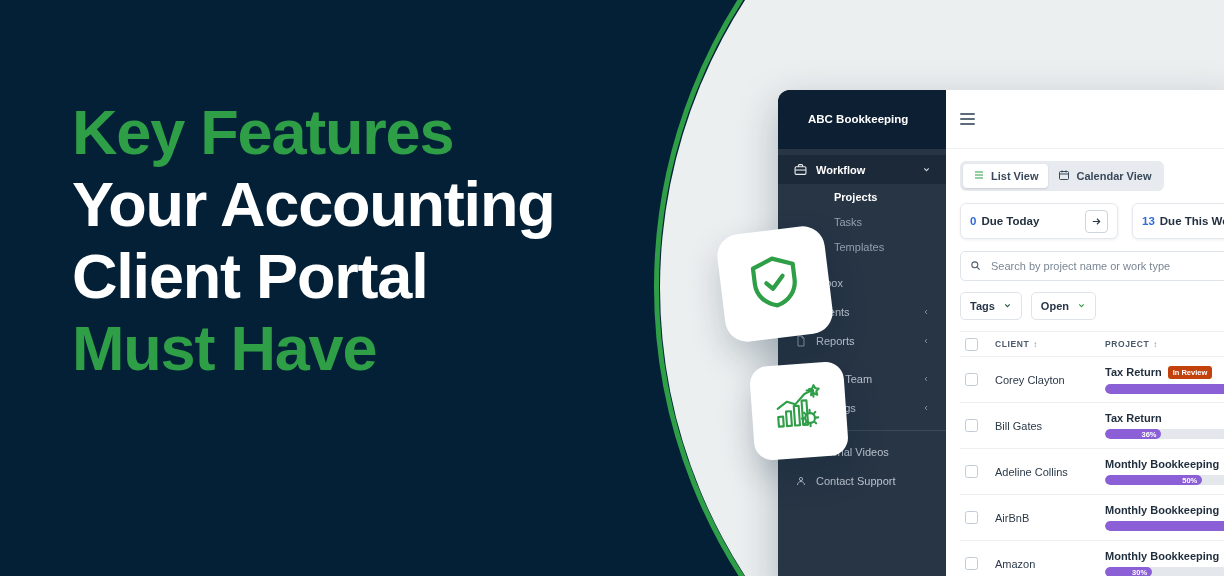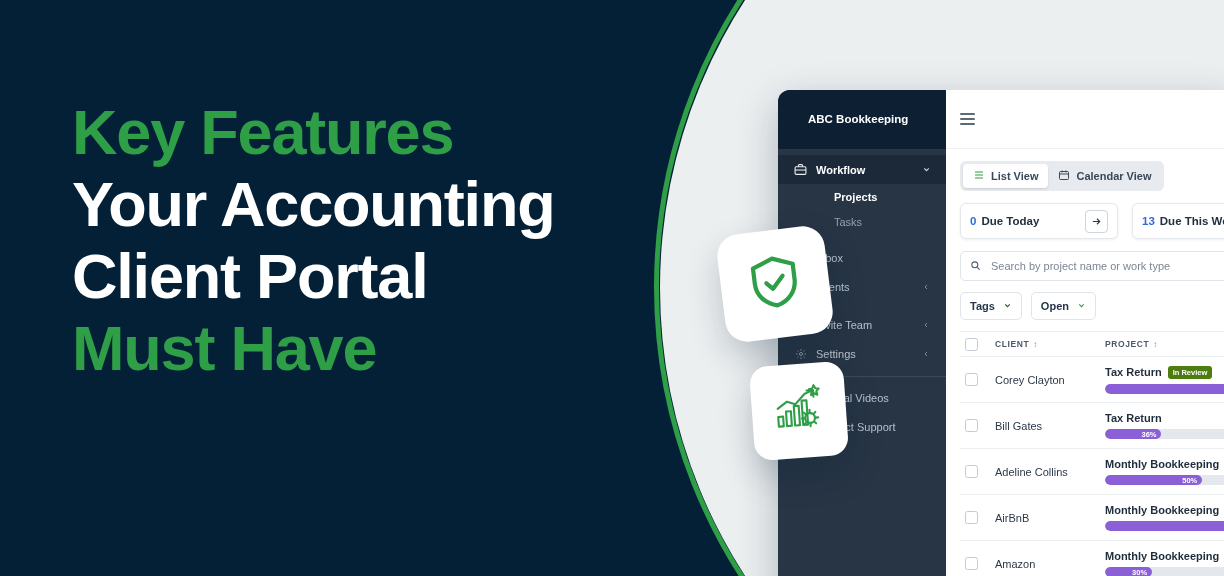--- a/index.html
+++ b/index.html
@@ -372,21 +372,21 @@
     white-space: nowrap;
   }
   .badge {
     font-size: 7.5px;
     font-weight: 700;
     color: #ffffff;
     border-radius: 3px;
     padding: 2px 5px;
     white-space: nowrap;
   }
-  .badge-green { background: #4d7c0f; text-align: center; }
+  .badge-green { background: #c2410c; text-align: center; }
   .bar-track {
     height: 10px;
     background: #e4e8ed;
     border-radius: 5px;
     width: 118%;
     position: relative;
     overflow: hidden;
   }
   .bar-fill {
     position: absolute;
@@ -475,20 +475,23 @@
                 </svg>
             </span>
           </div>
 
           <div class="nav-sub current">
             <span>Projects</span>
           </div>
           <div class="nav-sub">
             <span>Tasks</span>
           </div>
+          <div class="nav-sub">
+            <span>Templates</span>
+          </div>
 
           <div class="nav-gap"></div>
 
           <div class="nav-row">
             <span class="nav-ico">
               <svg width="12" height="12" viewBox="0 0 24 24" fill="none" stroke="#93a0ae" stroke-width="2">
                   <path d="M22 12h-6l-2 3h-4l-2-3H2"></path>
                   <path d="M5 5h14l3 7v7H2v-7z"></path>
                 </svg>
             </span>
@@ -504,20 +507,34 @@
                 </svg>
             </span>
             <span class="nav-label">Clients</span>
             <span class="nav-chev">
               <svg width="8" height="8" viewBox="0 0 24 24" fill="none" stroke="#93a0ae" stroke-width="3">
                   <path d="M15 6l-6 6 6 6"></path>
                 </svg>
             </span>
           </div>
 
+          <div class="nav-row">
+            <span class="nav-ico">
+              <svg width="12" height="12" viewBox="0 0 24 24" fill="none" stroke="#93a0ae" stroke-width="2">
+                  <path d="M14 2H6v20h12V6z"></path>
+                  <path d="M14 2v4h4"></path>
+                </svg>
+            </span>
+            <span class="nav-label">Reports</span>
+            <span class="nav-chev">
+              <svg width="8" height="8" viewBox="0 0 24 24" fill="none" stroke="#93a0ae" stroke-width="3">
+                  <path d="M15 6l-6 6 6 6"></path>
+                </svg>
+            </span>
+          </div>
 
           <div class="nav-gap"></div>
 
           <div class="nav-row">
             <span class="nav-ico">
               <svg width="12" height="12" viewBox="0 0 24 24" fill="none" stroke="#93a0ae" stroke-width="2">
                   <circle cx="9" cy="8" r="3"></circle>
                   <path d="M3 20c0-3.3 2.7-6 6-6"></path>
                   <path d="M17 11v6M14 14h6"></path>
                 </svg>

